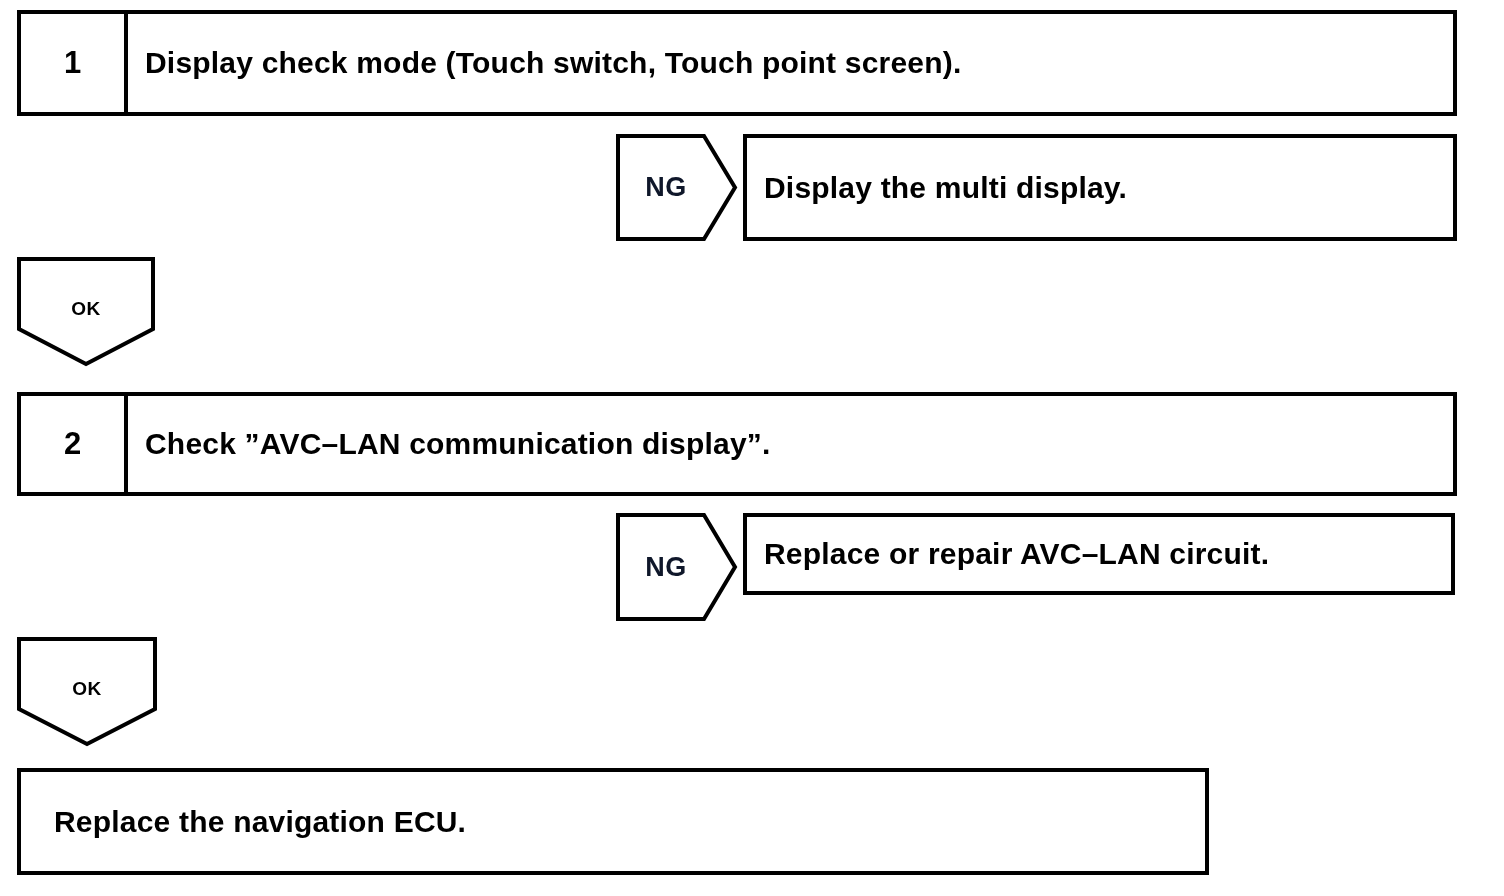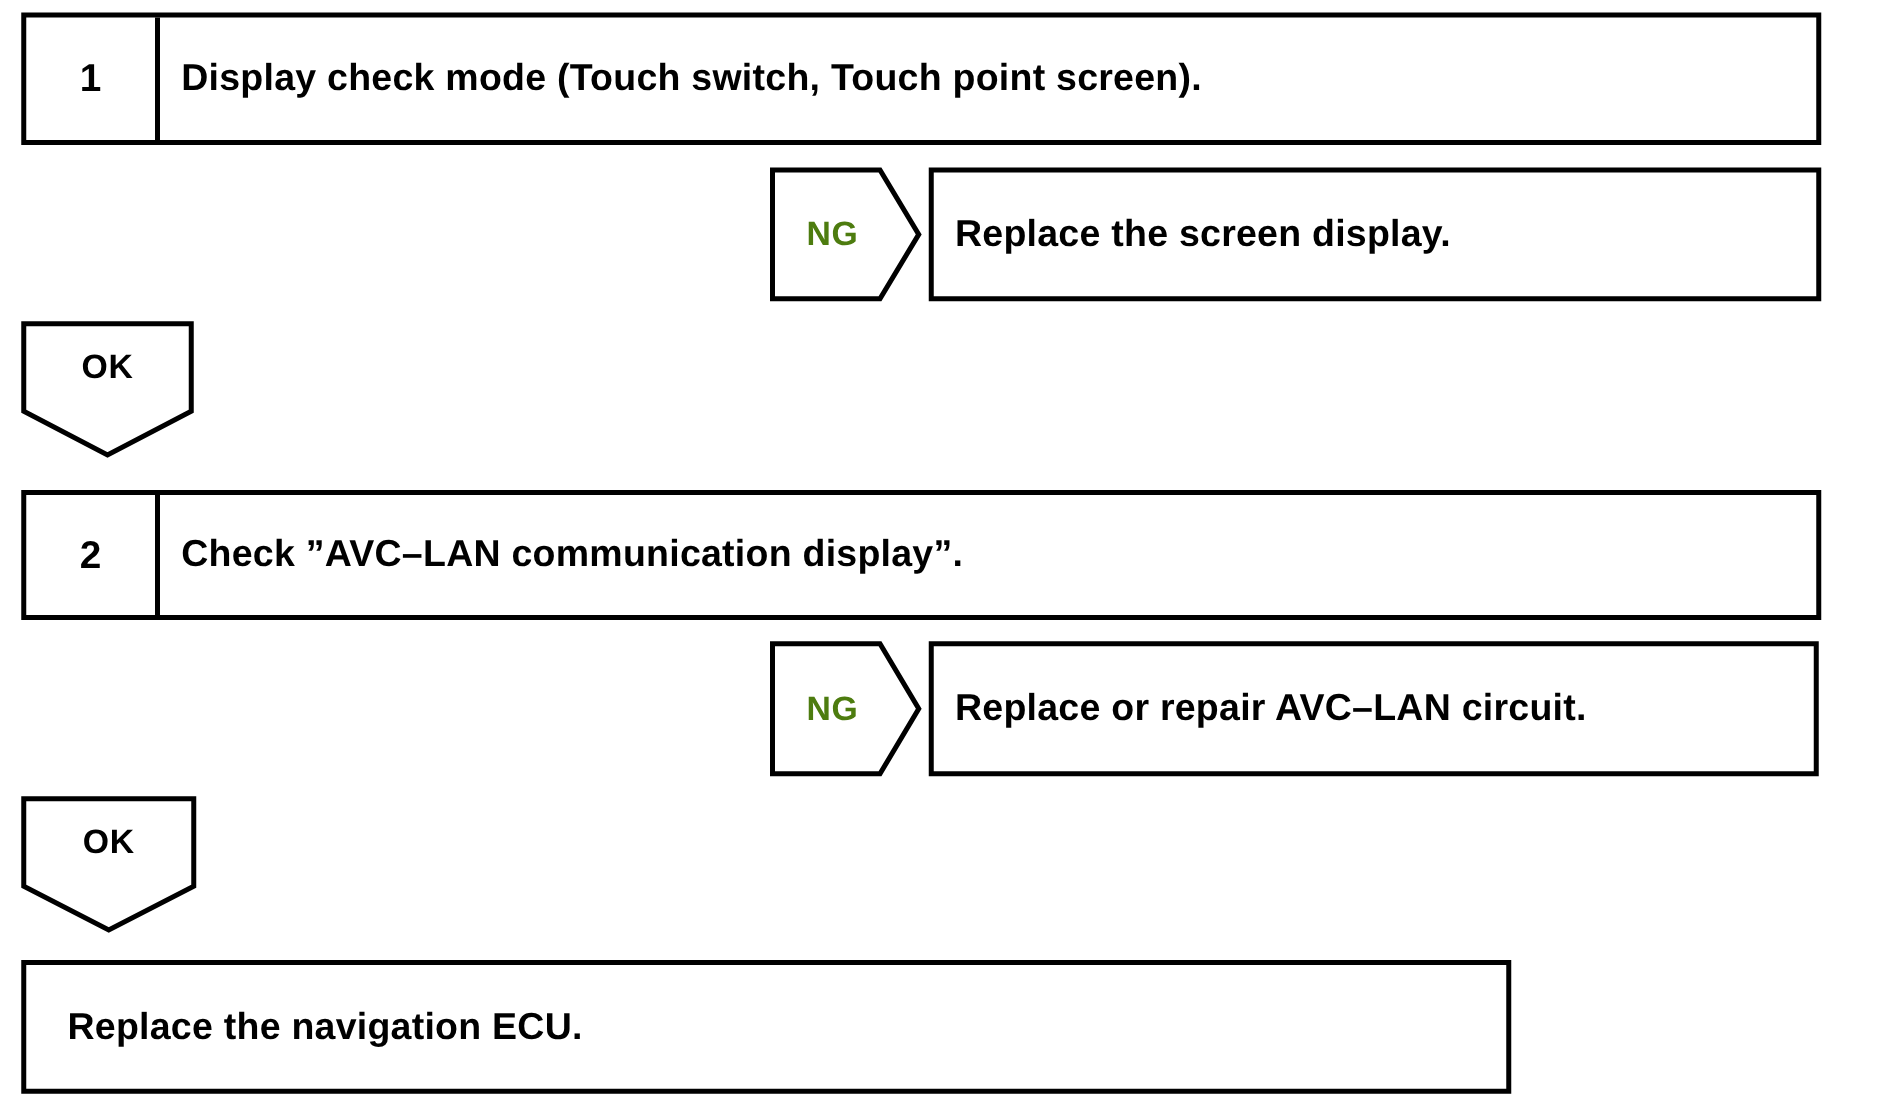--- a/index.html
+++ b/index.html
@@ -82,42 +82,42 @@
     position: absolute;
     top: 0;
     left: 0;
     width: 100px;
     height: 100%;
     display: flex;
     align-items: center;
     justify-content: center;
     font-size: 27px;
     font-weight: bold;
-    color: #4d7c0f;
+    color: #0f172a;
     letter-spacing: 0.5px;
   }
 
   
   .ok-arrow {
     position: absolute;
   }
   .ok-arrow svg {
     display: block;
     overflow: visible;
   }
   .ok-arrow .arrow-label {
     position: absolute;
-    top: 0;
+    top: 16px;
     left: 0;
     width: 100%;
     height: 72px;
     display: flex;
     align-items: center;
     justify-content: center;
-    font-size: 27px;
+    font-size: 19px;
     font-weight: bold;
     color: #000000;
     letter-spacing: 0.5px;
   }
 </style>
 </head>
 <body>
 
 <div id="flowchart">
 
@@ -126,42 +126,42 @@
     <div class="step-text">Display check mode (Touch switch, Touch point screen).</div>
   </div>
 
   <div class="ng-arrow" style="left:616px; top:134px; width:121px; height:107px;">
     <svg width="121" height="107" viewBox="0 0 121 107" aria-hidden="true">
       <polygon points="2,2 88,2 119,53.5 88,105 2,105" fill="#ffffff" stroke="#000000" stroke-width="4" stroke-linejoin="miter"></polygon>
     </svg>
     <span class="arrow-label">NG</span>
   </div>
 
-  <div class="result-box" style="left:743px; top:134px; width:714px; height:107px;">Replace the screen display.</div>
+  <div class="result-box" style="left:743px; top:134px; width:714px; height:107px;">Display the multi display.</div>
 
   <div class="ok-arrow" style="left:17px; top:257px; width:138px; height:109px;">
     <svg width="138" height="109" viewBox="0 0 138 109" aria-hidden="true">
       <polygon points="2,2 136,2 136,72 69,107 2,72" fill="#ffffff" stroke="#000000" stroke-width="4" stroke-linejoin="miter"></polygon>
     </svg>
     <span class="arrow-label">OK</span>
   </div>
 
   <div class="step-box" style="left:17px; top:392px; width:1440px; height:104px;">
     <div class="step-num">2</div>
     <div class="step-text">Check ”AVC–LAN communication display”.</div>
   </div>
 
   <div class="ng-arrow" style="left:616px; top:513px; width:121px; height:108px;">
     <svg width="121" height="108" viewBox="0 0 121 108" aria-hidden="true">
       <polygon points="2,2 88,2 119,54 88,106 2,106" fill="#ffffff" stroke="#000000" stroke-width="4" stroke-linejoin="miter"></polygon>
     </svg>
     <span class="arrow-label">NG</span>
   </div>
 
-  <div class="result-box" style="left:743px; top:513px; width:712px; height:108px;">Replace or repair AVC–LAN circuit.</div>
+  <div class="result-box" style="left:743px; top:513px; width:712px; height:82px;">Replace or repair AVC–LAN circuit.</div>
 
   <div class="ok-arrow" style="left:17px; top:637px; width:140px; height:109px;">
     <svg width="140" height="109" viewBox="0 0 140 109" aria-hidden="true">
       <polygon points="2,2 138,2 138,72 70,107 2,72" fill="#ffffff" stroke="#000000" stroke-width="4" stroke-linejoin="miter"></polygon>
     </svg>
     <span class="arrow-label">OK</span>
   </div>
 
   <div class="result-box" style="left:17px; top:768px; width:1192px; height:107px; padding-left:33px;">Replace the navigation ECU.</div>
 

